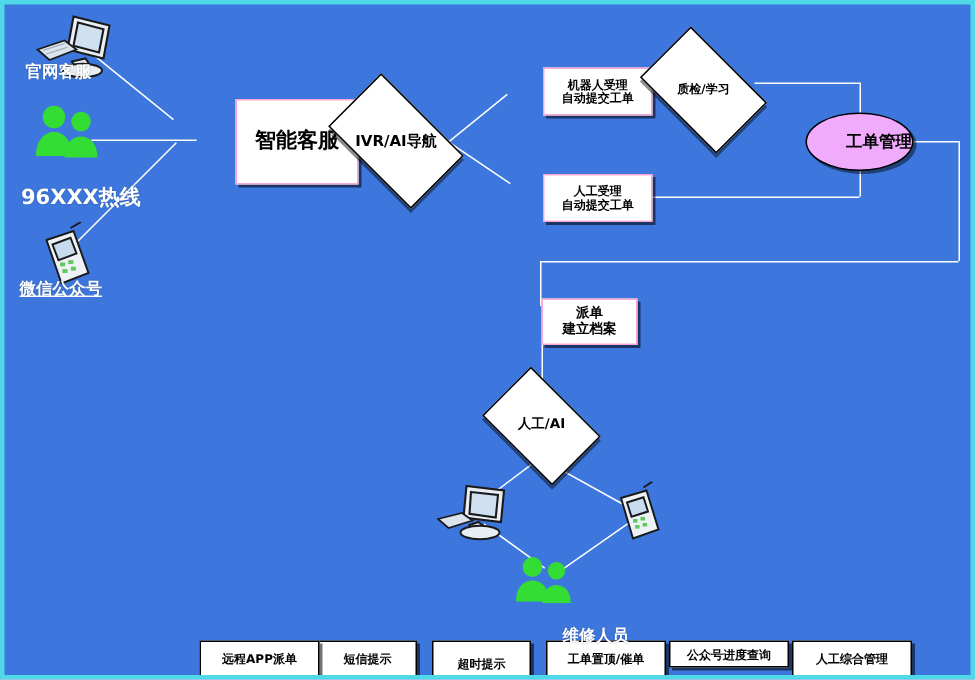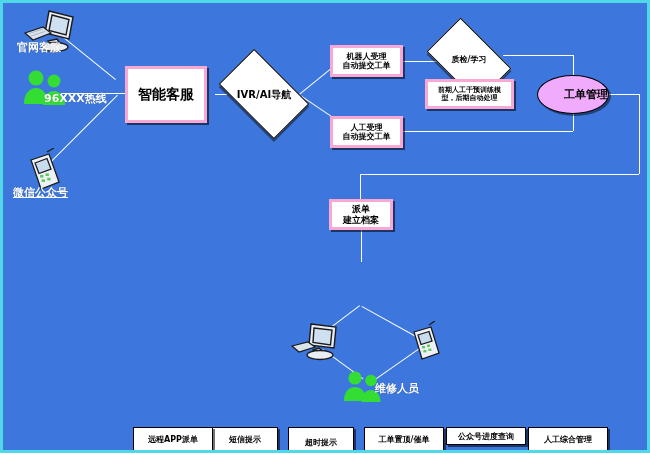--- a/index.html
+++ b/index.html
@@ -11,29 +11,30 @@
     background:#3d77dd;
     box-sizing:border-box;
     border:3px solid #4fd8e8;
     overflow:hidden;
   }
 
   
   .node{
     position:absolute;
     background:#ffffff;
-    border:3px solid #f9a8d4;
+    border:1px solid #f9a8d4;
     box-shadow:2px 2px 0 rgba(0,0,0,0.55);
     display:flex;align-items:center;justify-content:center;
     text-align:left;
     color:#000;
     font-weight:bold;
     line-height:1.15;
     box-sizing:border-box;
     z-index:4;
+    margin-left:32px;
   }
   .node .txt{display:block;padding:0 2px;}
 
   .diamond{
     position:absolute;
     z-index:4;
   }
   .diamond .shape{
     position:absolute;inset:0;
     background:#ffffff;
@@ -123,21 +124,21 @@
   <div class="iconlabel" style="left:14px;top:37px;font-size:11px;">官网客服</div>
 
   <div class="iconwrap" style="left:18px;top:66px;width:52px;height:38px;">
     <svg viewBox="0 0 52 38" width="52" height="38">
       <circle cx="15" cy="9" r="7.5" fill="#33dd33"></circle>
       <circle cx="33" cy="12" r="6.5" fill="#33dd33"></circle>
       <path d="M3 35 C3 24 9 19 15 19 C21 19 27 24 27 35 Z" fill="#33dd33"></path>
       <path d="M22 36 C22 27 27 22 33 22 C39 22 44 27 44 36 Z" fill="#33dd33"></path>
     </svg>
   </div>
-  <div class="iconlabel" style="left:11px;top:88px;font-size:11px;margin-left:30px;">96XXX热线</div>
+  <div class="iconlabel" style="left:11px;top:120px;font-size:14px;">96XXX热线</div>
 
   <div class="iconwrap" style="left:20px;top:145px;width:42px;height:48px;">
     <svg viewBox="0 0 42 48" width="42" height="48">
       <g stroke="#1a1a1a" stroke-width="1.3" fill="#eef2f7">
         <path d="M8 12 L26 6 L36 34 L18 41 Z"></path>
         <path d="M12 15 L24 10.5 L28 21 L16 25.5 Z" fill="#c7dcef"></path>
       </g>
       <path d="M24 4 L31 0" stroke="#1a1a1a" stroke-width="1.3" fill="none"></path>
       <g fill="#5fca5f">
         <rect x="17" y="27" width="3.4" height="2.6"></rect>
@@ -187,44 +188,46 @@
   <div class="diamond" style="left:430px;top:33px;width:72px;height:48px;">
     <div class="shape"></div>
     <div class="dlabel" style="font-size:8px;">
       <span>质检/学习</span>
     </div>
   </div>
 
   <div class="line h" style="left:500px;top:52px;width:70px;"></div>
   <div class="line v" style="left:570px;top:52px;height:22px;"></div>
 
-  <div class="node" style="left:422px;top:76px;width:89px;height:30px;font-size:7px;flex-direction:column;">
-    <span class="txt">前期人工干预训练模</span>
-    <span class="txt">型，后期自动处理</span>
-  </div>
 
   <div class="ellipse" style="left:534px;top:72px;width:72px;height:39px;font-size:11px;">
     <span>工单管理</span>
   </div>
 
   <div class="line h" style="left:400px;top:128px;width:170px;"></div>
   <div class="line v" style="left:570px;top:110px;height:18px;"></div>
 
   <div class="line h" style="left:606px;top:91px;width:30px;"></div>
   <div class="line v" style="left:636px;top:91px;height:80px;"></div>
   <div class="line h" style="left:357px;top:171px;width:279px;"></div>
   <div class="line v" style="left:357px;top:171px;height:30px;"></div>
 
   <div class="node" style="left:326px;top:196px;width:64px;height:31px;font-size:9px;flex-direction:column;">
     <span class="txt">派单</span>
     <span class="txt">建立档案</span>
   </div>
 
   <div class="line v" style="left:358px;top:227px;height:32px;"></div>
 
+  <div class="diamond" style="left:325px;top:258px;width:66px;height:46px;">
+    <div class="shape"></div>
+    <div class="dlabel" style="font-size:9px;">
+      <span>人工/AI</span>
+    </div>
+  </div>
 
   <div class="diag" style="left:357px;top:303px;width:46px;transform:rotate(143deg);"></div>
 
   <div class="diag" style="left:359px;top:303px;width:63px;transform:rotate(29deg);"></div>
 
   <div class="iconwrap" style="left:288px;top:318px;width:54px;height:44px;">
     <svg viewBox="0 0 54 44" width="54" height="44">
       <g stroke="#1a1a1a" stroke-width="1.4" fill="#e9eef5">
         <path d="M20 3 L45 6 L43 27 L18 24 Z"></path>
         <path d="M23 7 L41 9 L39.5 24 L22 21.5 Z" fill="#cfe0f0"></path>
@@ -257,21 +260,21 @@
   <div class="diag" style="left:418px;top:345px;width:62px;transform:rotate(145deg);"></div>
 
   <div class="iconwrap" style="left:339px;top:367px;width:46px;height:34px;">
     <svg viewBox="0 0 46 34" width="46" height="34">
       <circle cx="13" cy="8" r="6.6" fill="#33dd33"></circle>
       <circle cx="29" cy="10.5" r="5.8" fill="#33dd33"></circle>
       <path d="M2 31 C2 21 7.5 17 13 17 C18.5 17 24 21 24 31 Z" fill="#33dd33"></path>
       <path d="M19.5 32 C19.5 24 24 20 29 20 C34 20 38.5 24 38.5 32 Z" fill="#33dd33"></path>
     </svg>
   </div>
-  <div class="iconlabel" style="left:332px;top:378px;font-size:11px;padding-left:40px;">维修人员</div>
+  <div class="iconlabel" style="left:332px;top:413px;font-size:11px;padding-left:40px;">维修人员</div>
 
   <div class="bottombox" style="left:209px;top:424px;width:66px;height:25px;font-size:8px;">
     <span>短信提示</span>
   </div>
   <div class="bottombox" style="left:130px;top:424px;width:80px;height:25px;font-size:8px;">
     <span>远程APP派单</span>
   </div>
   <div class="bottombox" style="left:285px;top:424px;width:66px;height:31px;font-size:8px;">
     <span>超时提示</span>
   </div>

